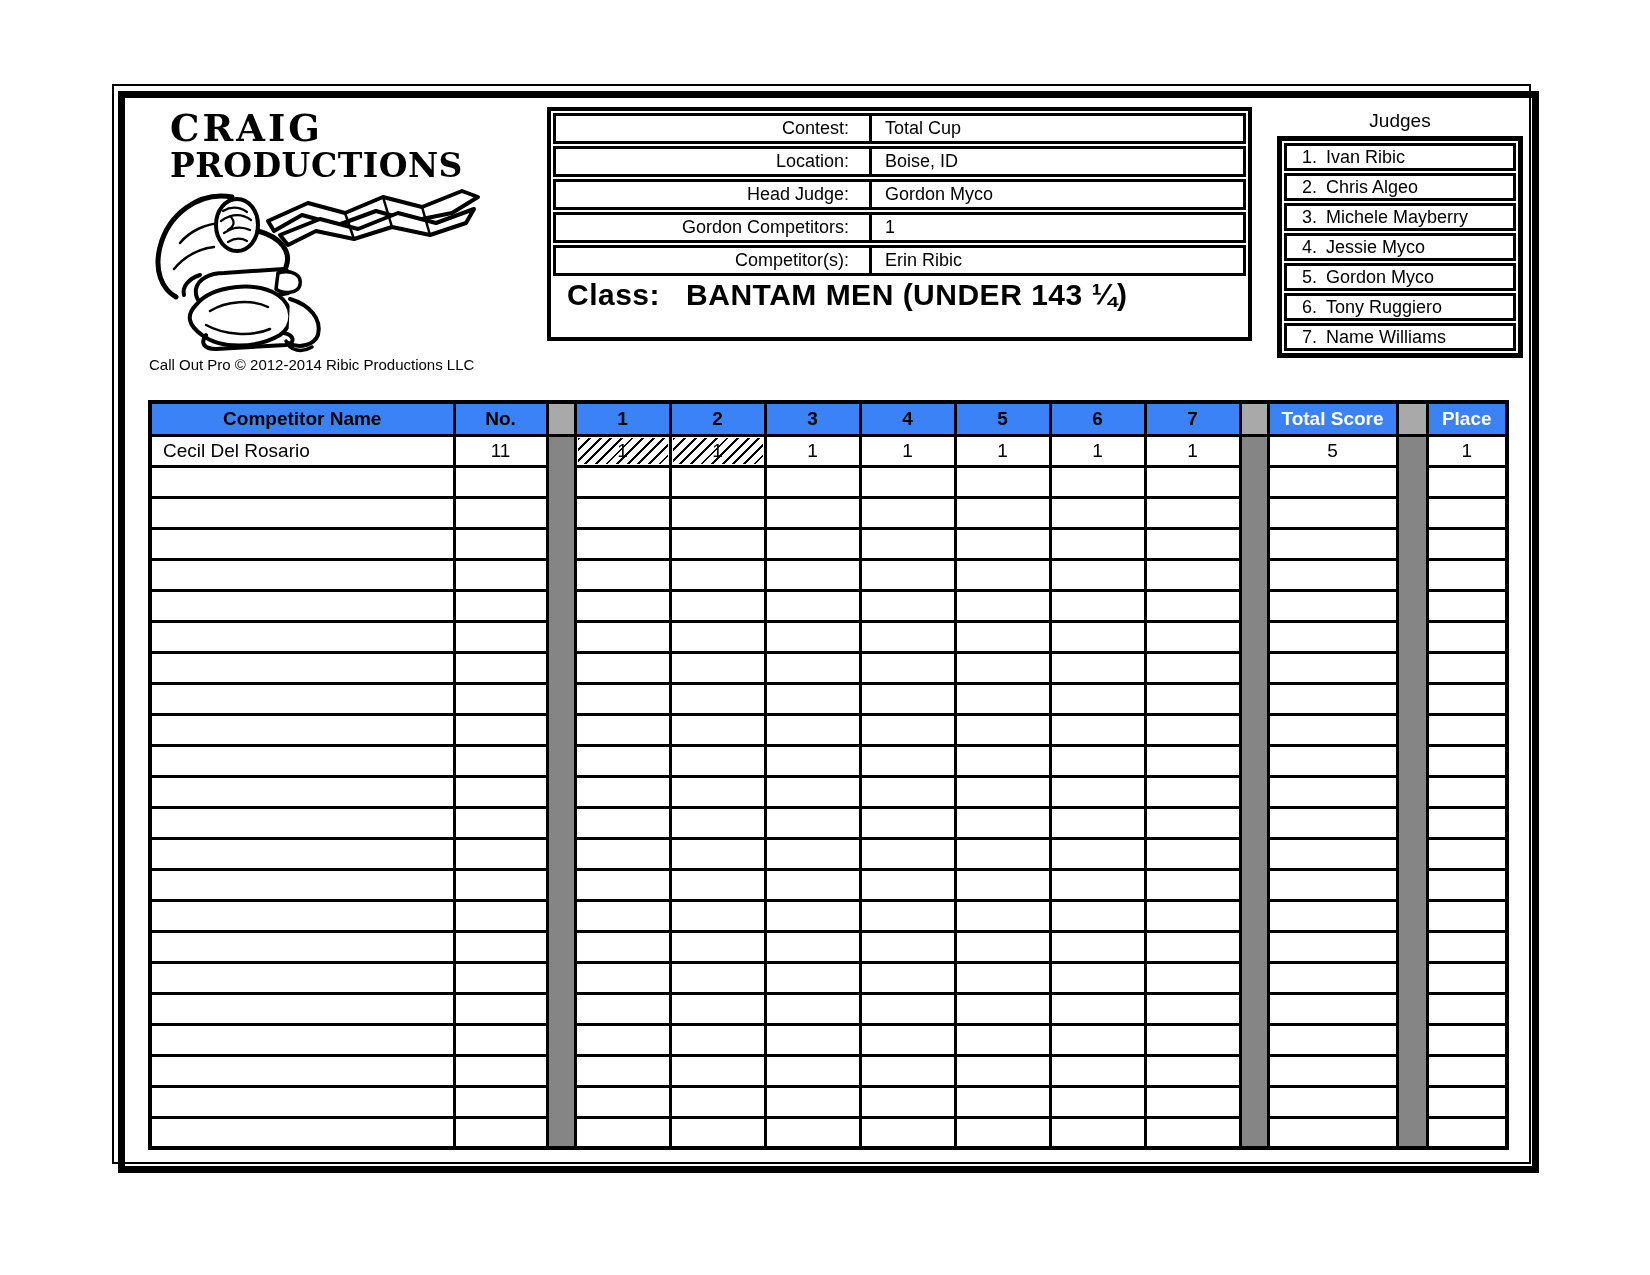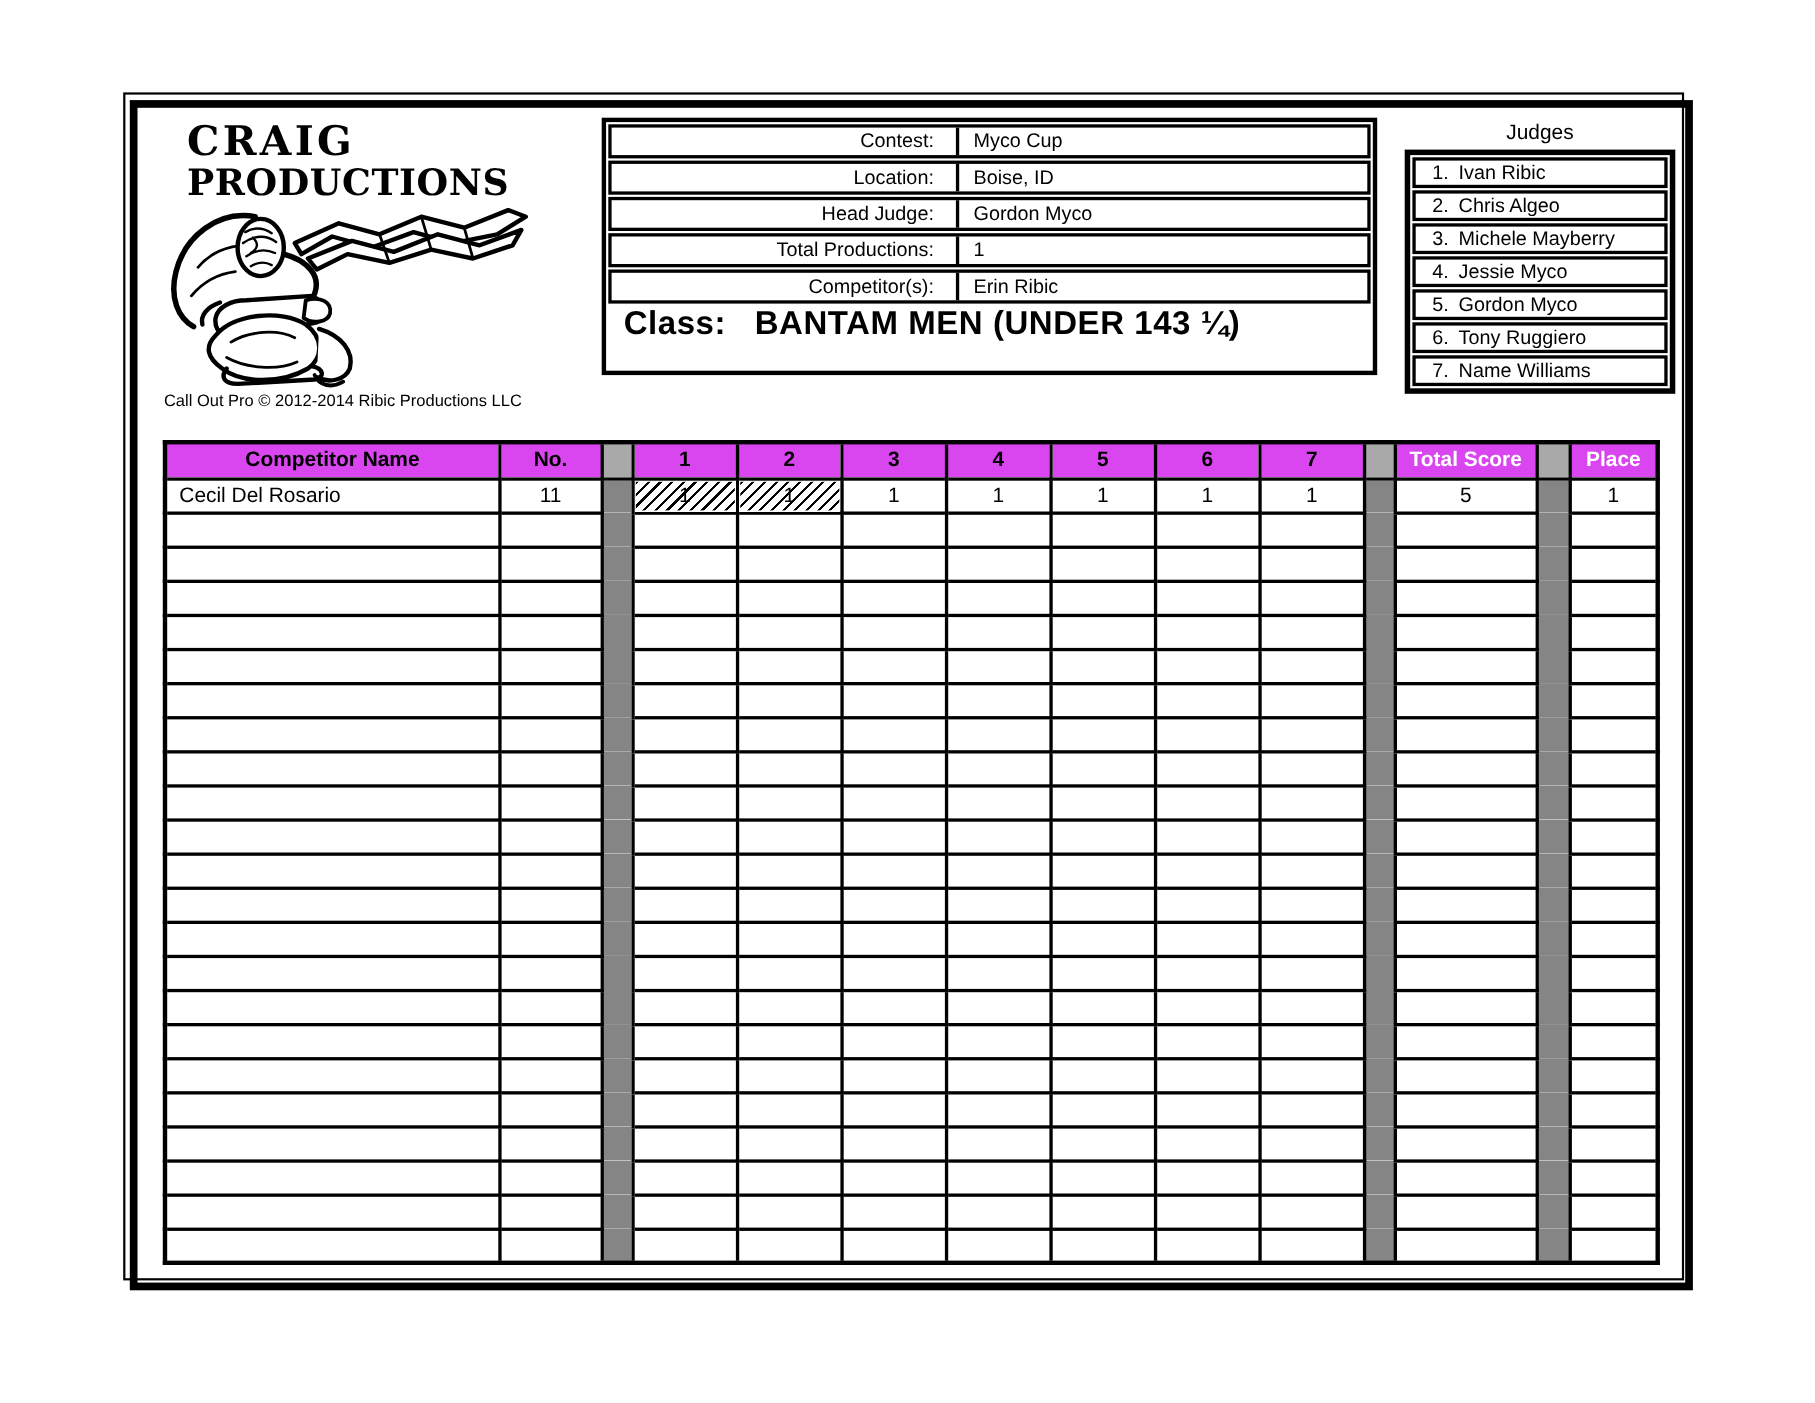--- a/index.html
+++ b/index.html
@@ -60,21 +60,21 @@
   
   table.score-table {
     position: absolute; left: 148px; top: 400px; width: 1357px;
     border-collapse: collapse; table-layout: fixed;
     border: 4px solid #000;
   }
   .score-table th, .score-table td {
     border: 3px solid #000; padding: 0;
     font-size: 19px; text-align: center; overflow: hidden; white-space: nowrap;
   }
-  .score-table thead th { height: 33px; background: #d946ef; font-weight: 700; }
+  .score-table thead th { height: 33px; background: #3b82f6; font-weight: 700; }
   .score-table thead th.th-light { color: #ffffff; }
   .score-table tbody td { height: 31px; background: #fff; }
   .score-table td.c-name { text-align: left; padding-left: 11px; }
   .score-table th.c-sp { background: #a9a9a9; }
   .score-table td.c-sp { background: #858585; border-top: 0; border-bottom: 0; }
   .score-table td.hatched { position: relative; }
   .score-table td.hatched::after {
     content: ""; position: absolute; inset: 1px; pointer-events: none;
     background: repeating-linear-gradient(135deg, #000 0 2px, transparent 2px 7.5px);
   }
@@ -114,32 +114,32 @@
     <path d="M66 152 C60 160 64 166 76 166 L146 162 C156 160 154 152 144 150" stroke-width="4"></path>
     <path d="M146 158 C150 168 162 170 172 164" stroke-width="3.5"></path>
   </svg>
 
   <div class="copyright">Call Out Pro © 2012-2014 Ribic Productions LLC</div>
 
   <div class="info-table">
     <div id="info-rows">
         <div class="info-row">
           <span class="info-label">Contest:</span>
-          <span class="info-value">Myco Cup</span>
+          <span class="info-value">Total Cup</span>
         </div>
         <div class="info-row">
           <span class="info-label">Location:</span>
           <span class="info-value">Boise, ID</span>
         </div>
         <div class="info-row">
           <span class="info-label">Head Judge:</span>
           <span class="info-value">Gordon Myco</span>
         </div>
         <div class="info-row">
-          <span class="info-label">Total Productions:</span>
+          <span class="info-label">Gordon Competitors:</span>
           <span class="info-value">1</span>
         </div>
         <div class="info-row">
           <span class="info-label">Competitor(s):</span>
           <span class="info-value">Erin Ribic</span>
         </div>
       </div>
     <div class="class-row">
       <span class="class-label">Class:</span>
       <span class="class-value">BANTAM MEN (UNDER 143 ¼)</span>

